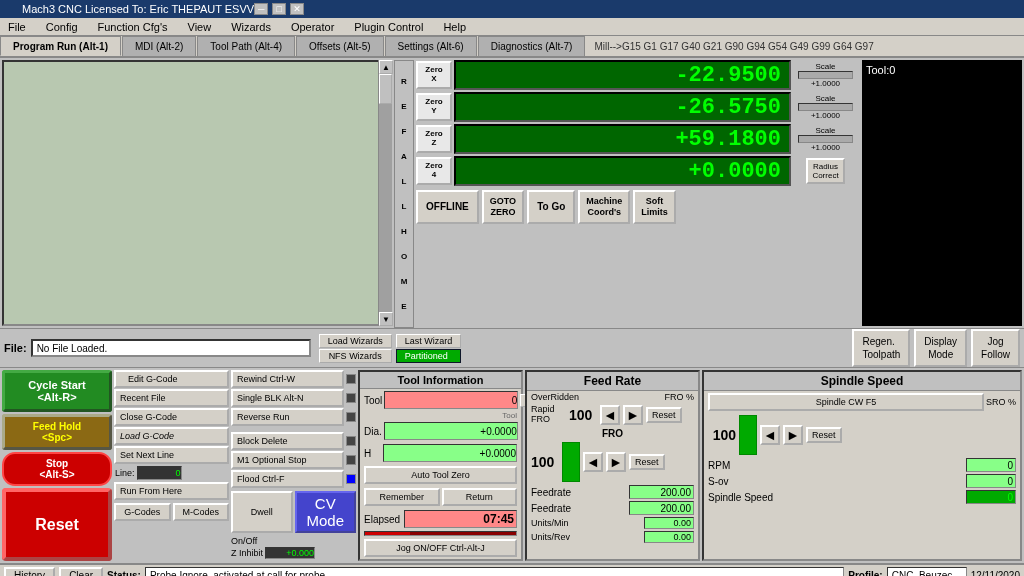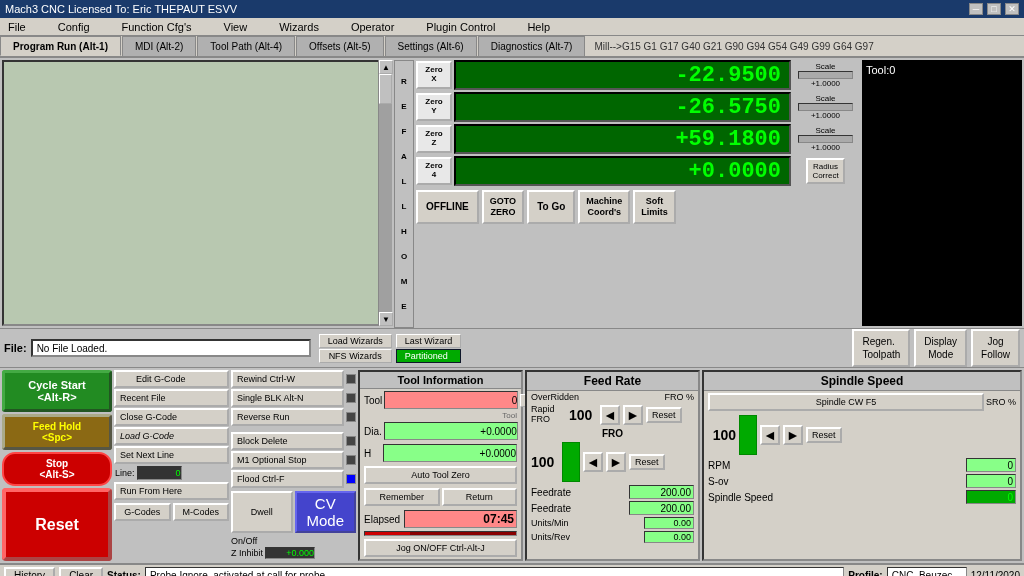--- a/index.html
+++ b/index.html
@@ -1,24 +1,24 @@
 <!DOCTYPE html>
 <html><head>
   <meta charset="utf-8">
   <style>
     * { margin: 0; padding: 0; box-sizing: border-box; }
     body { width: 1024px; height: 576px; overflow: hidden; background: #c0c0c0; font-family: 'Arial', sans-serif; font-size: 11px; }
 
     
-    .title-bar { background: #1a3a6b; color: white; height: 18px; display: flex; align-items: center; justify-content: space-between; padding: 0 5px; font-size: 11px; }
+    .title-bar { background: #1a3a6b; color: white; height: 18px; display: flex; align-items: center; padding: 0 22px; font-size: 11px; }
     .title-bar-controls { display: flex; gap: 4px; }
     .title-bar-btn { background: #c0c0c0; border: 1px solid #888; width: 14px; height: 12px; font-size: 9px; display: flex; align-items: center; justify-content: center; cursor: pointer; }
 
     
-    .menu-bar { background: #d4d0c8; height: 18px; display: flex; align-items: center; padding: 0 4px; gap: 24px; border-bottom: 1px solid #888; font-size: 11px; }
+    .menu-bar { background: #d4d0c8; height: 18px; display: flex; align-items: center; padding: 0 4px; gap: 12px; border-bottom: 1px solid #888; font-size: 11px; }
     .menu-item { cursor: pointer; padding: 1px 4px; }
 
     
     .tab-bar { background: #d4d0c8; height: 22px; display: flex; align-items: stretch; border-bottom: 2px solid #888; }
     .tab { padding: 2px 12px; border: 1px solid #888; border-bottom: none; background: #b0b0b0; cursor: pointer; display: flex; align-items: center; font-size: 10px; margin-right: 1px; }
     .tab.active { background: #d4d0c8; font-weight: bold; border-bottom: 1px solid #d4d0c8; }
     .tab-gcode { background: #d4d0c8; flex: 1; display: flex; align-items: center; padding-left: 8px; font-size: 10px; color: #333; }
     .dro-row { display: flex; align-items: center; gap: 2px; }
   </style>
 </head>
@@ -155,21 +155,21 @@
 <div style="display:flex;gap:2px;padding:2px;background:#c0c0c0;height:195px;">
 
   <div style="width:110px;display:flex;flex-direction:column;gap:2px;">
     <button style="background:#228b22;color:white;border:3px outset #4a4;font-size:11px;font-weight:bold;padding:6px 4px;cursor:pointer;text-align:center;border-radius:3px;">Cycle Start<br>&lt;Alt-R&gt;</button>
     <button style="background:#8b6914;color:#ffff00;border:3px outset #aa8;font-size:10px;font-weight:bold;padding:4px;cursor:pointer;text-align:center;border-radius:3px;">Feed Hold<br>&lt;Spc&gt;</button>
     <button style="background:#cc0000;color:white;border:2px solid #ff4444;font-size:10px;font-weight:bold;padding:4px;cursor:pointer;text-align:center;border-radius:13px;">Stop<br>&lt;Alt-S&gt;</button>
     <button style="background:#cc0000;color:white;border:4px outset #ff6666;font-size:16px;font-weight:bold;padding:6px;cursor:pointer;text-align:center;border-radius:4px;width:100%;flex:1;">Reset</button>
   </div>
 
   <div style="width:115px;display:flex;flex-direction:column;gap:1px;">
-    <button style="padding:2px 20px;background:#d4d0c8;border:2px outset #fff;font-size:9px;cursor:pointer;text-align:left;">Edit G-Code</button>
+    <button style="padding:2px 12px;background:#d4d0c8;border:2px outset #fff;font-size:9px;cursor:pointer;text-align:left;">Edit G-Code</button>
     <button style="padding:2px 4px;background:#d4d0c8;border:2px outset #fff;font-size:9px;cursor:pointer;text-align:left;">Recent File</button>
     <button style="padding:2px 4px;background:#d4d0c8;border:2px outset #fff;font-size:9px;cursor:pointer;text-align:left;">Close G-Code</button>
     <button style="padding:2px 4px;background:#d4d0c8;border:2px outset #fff;font-size:9px;cursor:pointer;text-align:left;font-style:italic;">Load G-Code</button>
     <button style="padding:2px 4px;background:#d4d0c8;border:2px outset #fff;font-size:9px;cursor:pointer;text-align:left;">Set Next Line</button>
     <div style="display:flex;align-items:center;gap:2px;padding:1px;">
       <span style="font-size:9px;">Line:</span>
       <input type="text" style="width: 45px; height: 14px; background: rgb(51, 51, 51); color: rgb(0, 255, 0); border: 1px inset rgb(136, 136, 136); text-align: right; font-size: 9px;" value="0">
     </div>
     <button style="padding:2px 4px;background:#d4d0c8;border:2px outset #fff;font-size:9px;cursor:pointer;text-align:left;">Run From Here</button>
     <div style="display:flex;gap:2px;margin-top:2px;">

